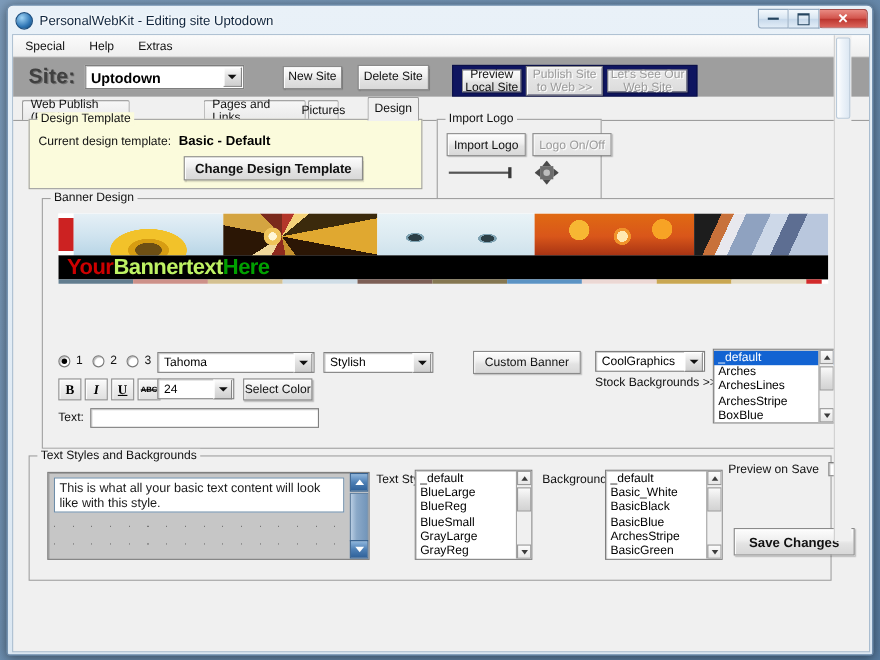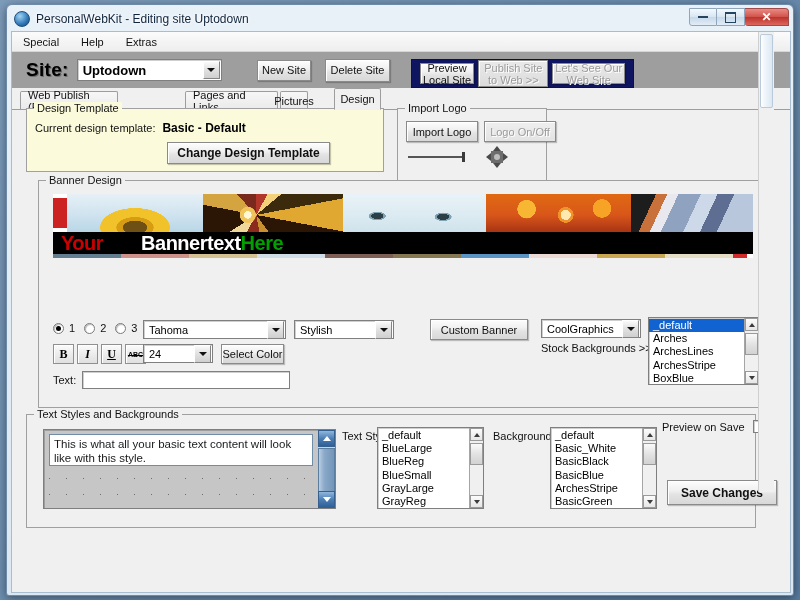--- a/index.html
+++ b/index.html
@@ -61,21 +61,21 @@
     display:flex;align-items:center;padding-left:8px;gap:16px;
   }
   .menu-item{font-size:11px;color:#111;padding:1px 3px;cursor:default;}
 
   
   #sitebar{
     height:36px;background:#9e9e9e;display:flex;align-items:center;
     padding-left:14px;gap:8px;position:relative;
   }
   #site-label{
-    font-size:19px;font-weight:bold;color:#000000;letter-spacing:.3px;
+    font-size:19px;font-weight:bold;color:#404040;letter-spacing:.3px;
     text-shadow:1px 1px 0 #6d6d6d;
   }
   .combo{
     background:#fff;border:1px solid #7f7f7f;
     box-shadow:inset 1px 1px 0 #cfcfcf;
     display:flex;align-items:center;justify-content:space-between;
     box-sizing:border-box;
   }
   #site-combo{width:145px;height:22px;padding-left:5px;font-size:13px;font-weight:bold;color:#000;}
   .combo-arrow{
@@ -364,21 +364,21 @@
                 linear-gradient(180deg,#e9f3f7 0%,#dbeaf1 60%,#cfe2ec 100%);"></div>
               <div class="bimg" style="width:145px;background:
                 radial-gradient(circle 13px at 28% 40%, #f7b733 0 70%, rgba(0,0,0,0) 72%),
                 radial-gradient(circle 11px at 55% 55%, #ffe9b0 0 45%, #f0932b 46% 70%, rgba(0,0,0,0) 72%),
                 radial-gradient(circle 13px at 80% 38%, #f7a325 0 70%, rgba(0,0,0,0) 72%),
                 linear-gradient(180deg,#e06a12 0%,#d9561a 55%,#a83414 100%);"></div>
               <div class="bimg" style="width:122px;background:
                 linear-gradient(115deg, #1d1d1d 0 18%, #c8713a 18% 26%, #e8e8ee 26% 34%, #8fa2c0 34% 50%, #cdd8e8 50% 62%, #5d6e92 62% 74%, #b9c7dd 74% 100%);"></div>
             </div>
             <div id="banner-text">
-              <span style="color:#cc0000;">Your</span><span style="color:#ffffff;margin-left:38px;">Bannertext</span><span style="color:#00a000;">Here</span>
+              <span style="color:#cc0000;">Your</span><span style="color:#bef264;">Bannertext</span><span style="color:#00a000;">Here</span>
             </div>
             <div id="banner-swatches">
               <div class="swatch" style="width:68px;background:#627d8f;"></div>
               <div class="swatch" style="width:68px;background:#cd9189;"></div>
               <div class="swatch" style="width:68px;background:#d4c191;"></div>
               <div class="swatch" style="width:68px;background:#cfdde6;"></div>
               <div class="swatch" style="width:68px;background:#7d5f56;"></div>
               <div class="swatch" style="width:68px;background:#857751;"></div>
               <div class="swatch" style="width:68px;background:#5b93c4;"></div>
               <div class="swatch" style="width:68px;background:#ecd8d4;"></div>

